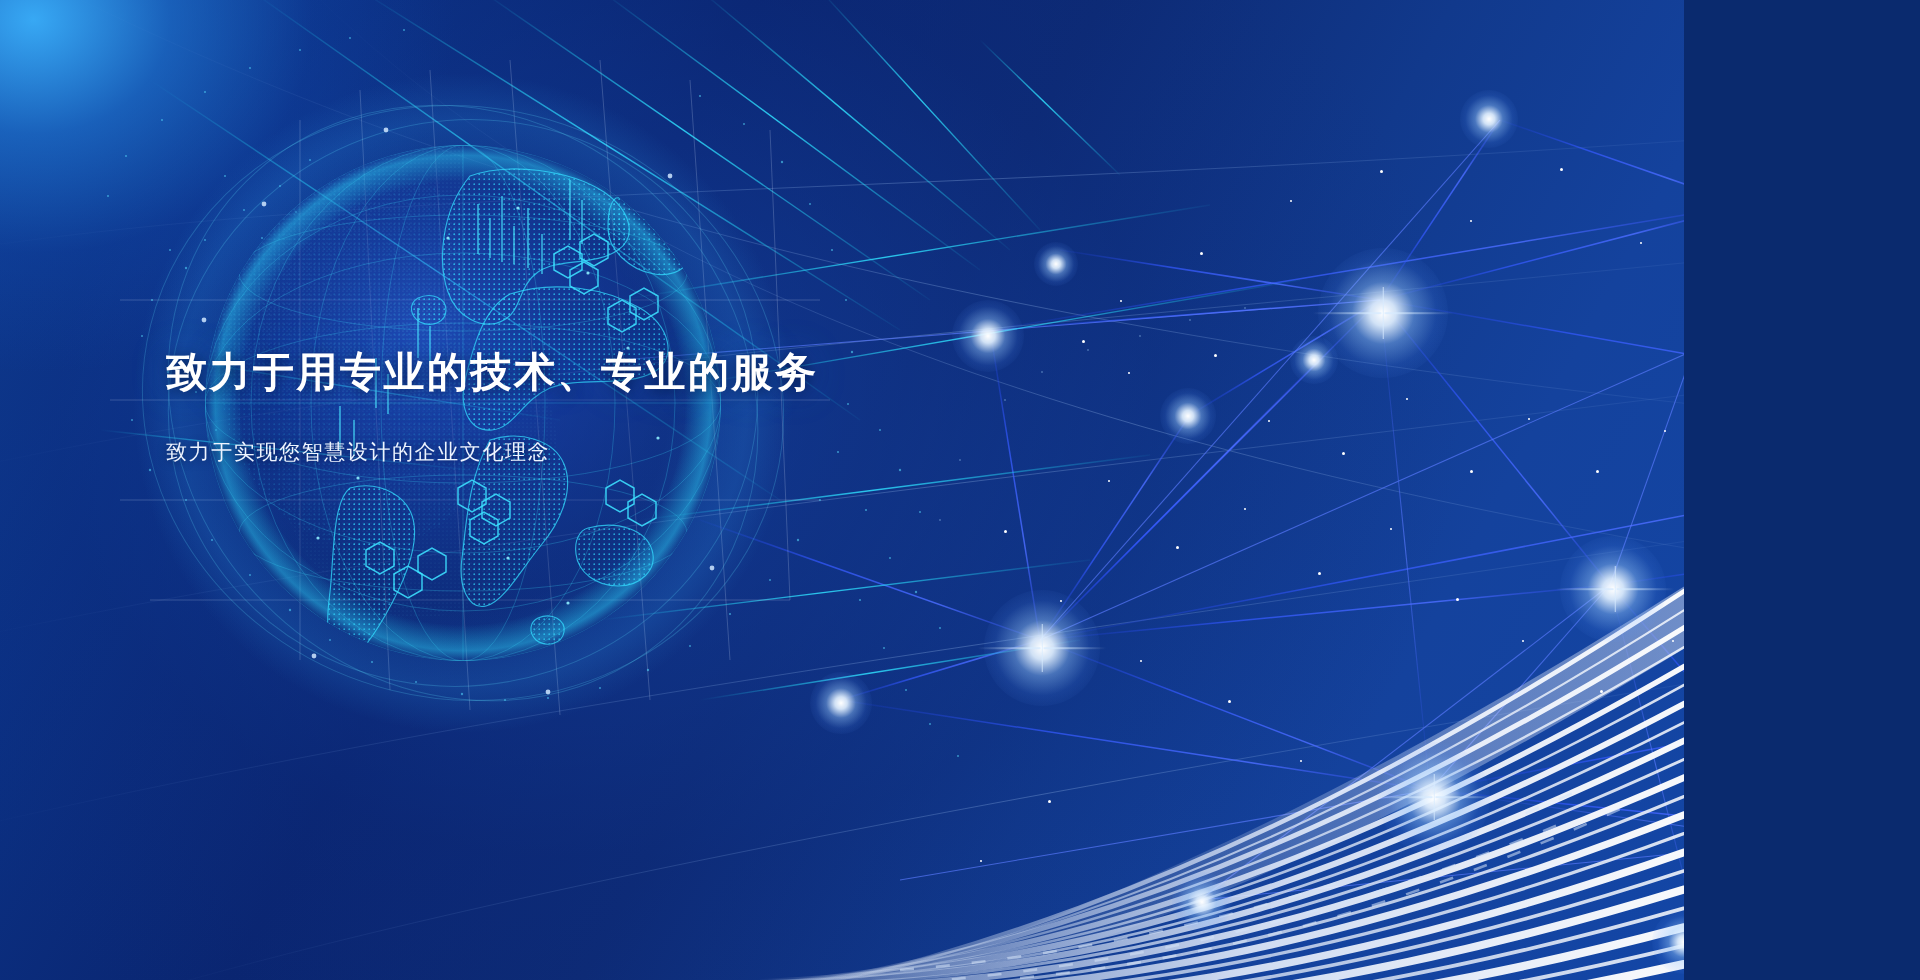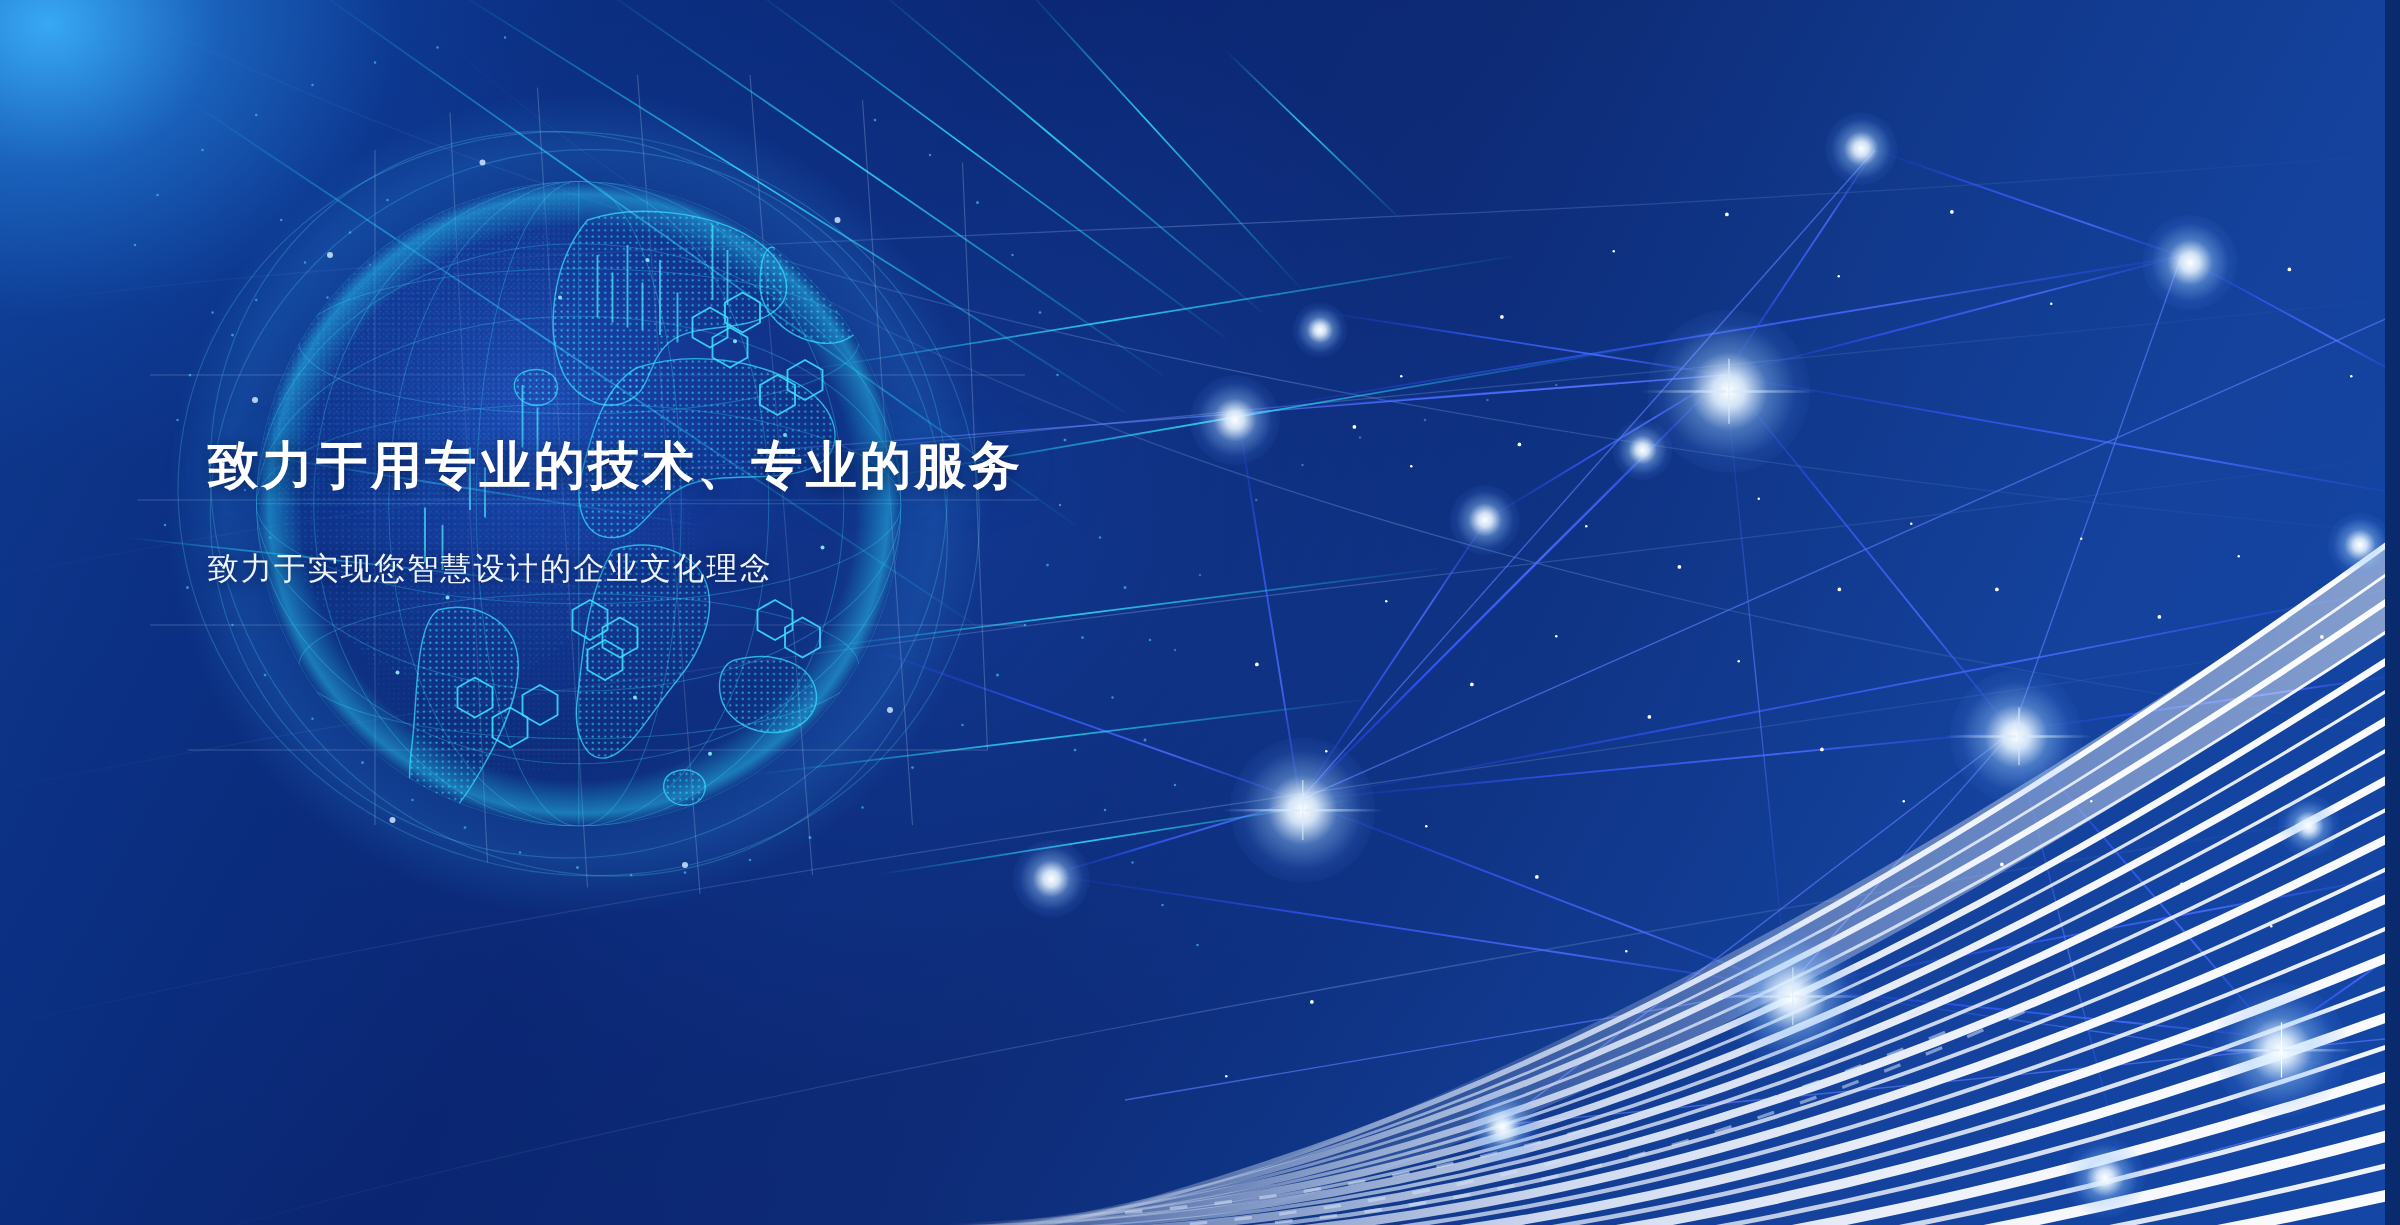--- a/index.html
+++ b/index.html
@@ -5,21 +5,21 @@
 <style>
   * { margin:0; padding:0; box-sizing:border-box; }
   html,body {
     width:1920px; height:980px; overflow:hidden;
     background:#0a2a6e;
     font-family:"Liberation Sans","DejaVu Sans",sans-serif;
   }
 
   #banner {
     position:relative;
-    width:1908px; height:980px;
+    width:1684px; height:980px;
     overflow:hidden;
     background:
       radial-gradient(ellipse 620px 520px at 2% 2%,
           rgba(60,180,255,0.90) 0%,
           rgba(35,130,225,0.55) 22%,
           rgba(18,80,185,0.22) 45%,
           rgba(10,45,130,0.0) 68%),
       radial-gradient(ellipse 1100px 900px at 36% 42%,
           rgba(22,70,170,0.55) 0%,
           rgba(13,45,130,0.25) 50%,
@@ -48,21 +48,21 @@
     font-size:41px;
     font-weight:bold;
     color:#ffffff;
     letter-spacing:2.5px;
     line-height:64px;
     white-space:nowrap;
     text-shadow:0 2px 14px rgba(3,18,60,0.75), 0 0 36px rgba(40,120,225,0.45);
   }
   .subtitle {
     margin-top:34px;
-    font-size:25px;
+    font-size:21px;
     font-weight:normal;
     color:#eef4ff;
     letter-spacing:1.6px;
     white-space:nowrap;
     text-shadow:0 1px 9px rgba(3,18,60,0.75);
   }
 
   
   #globe-wrap {
     position:absolute;

